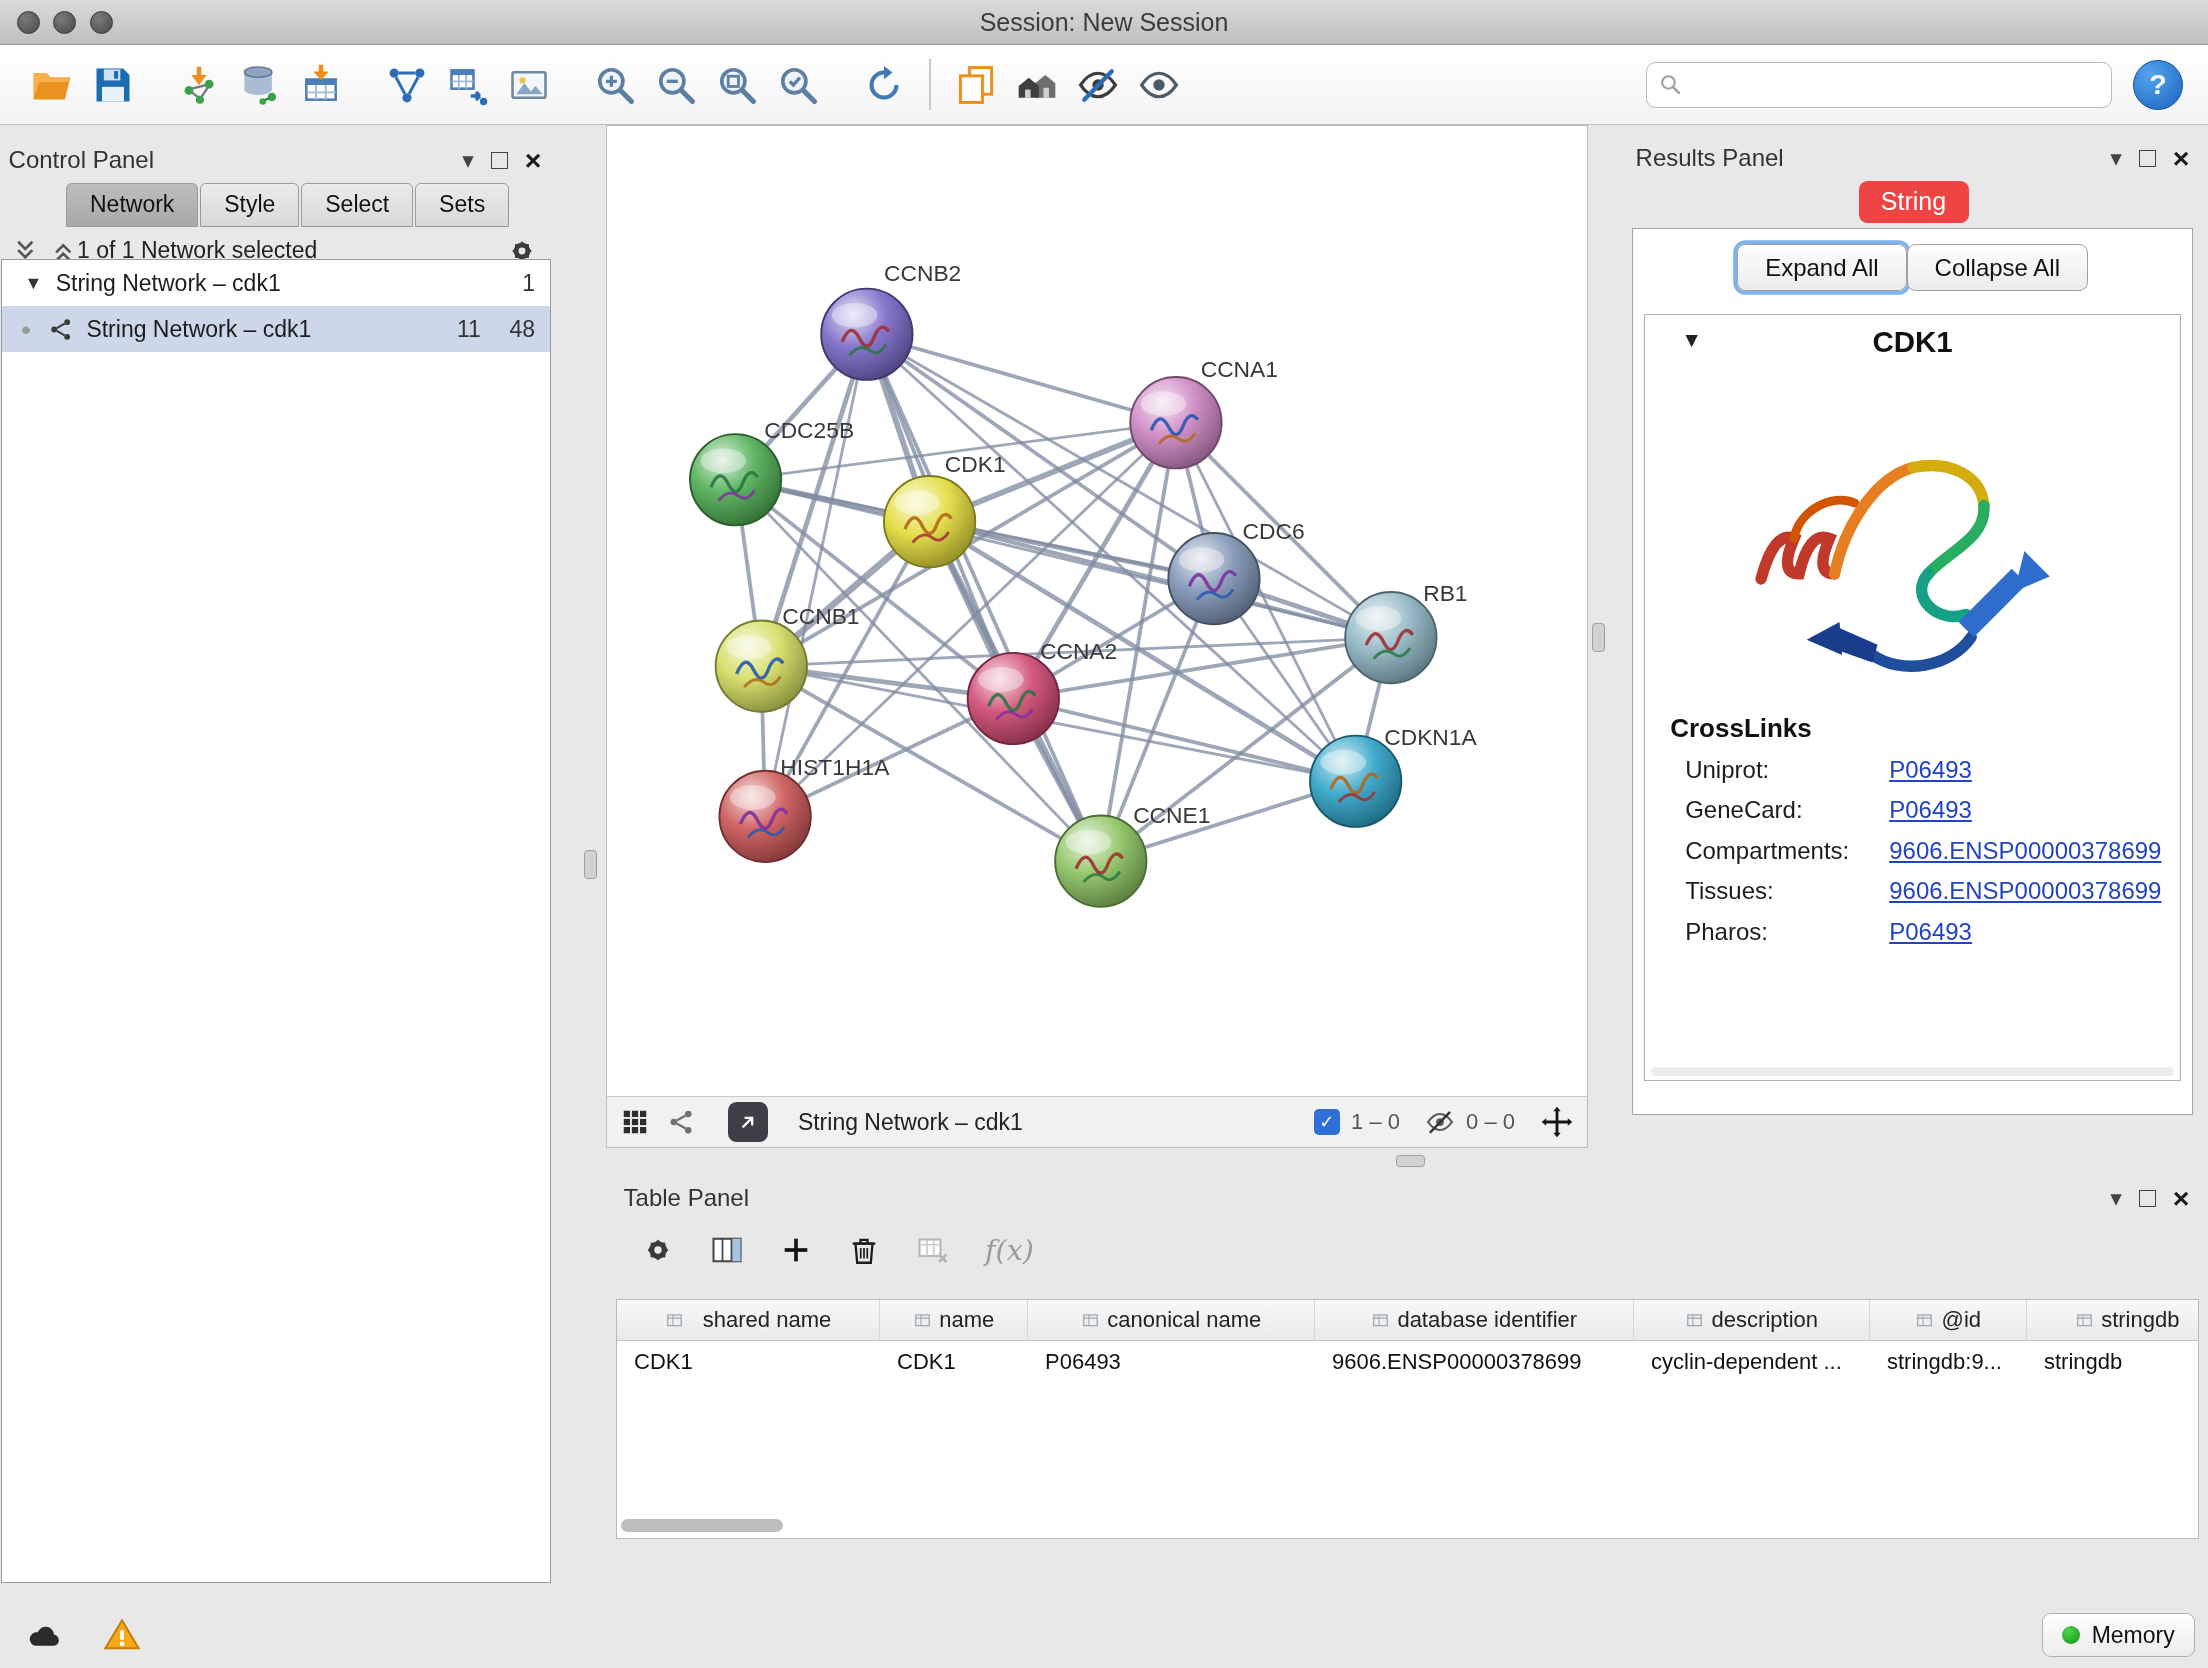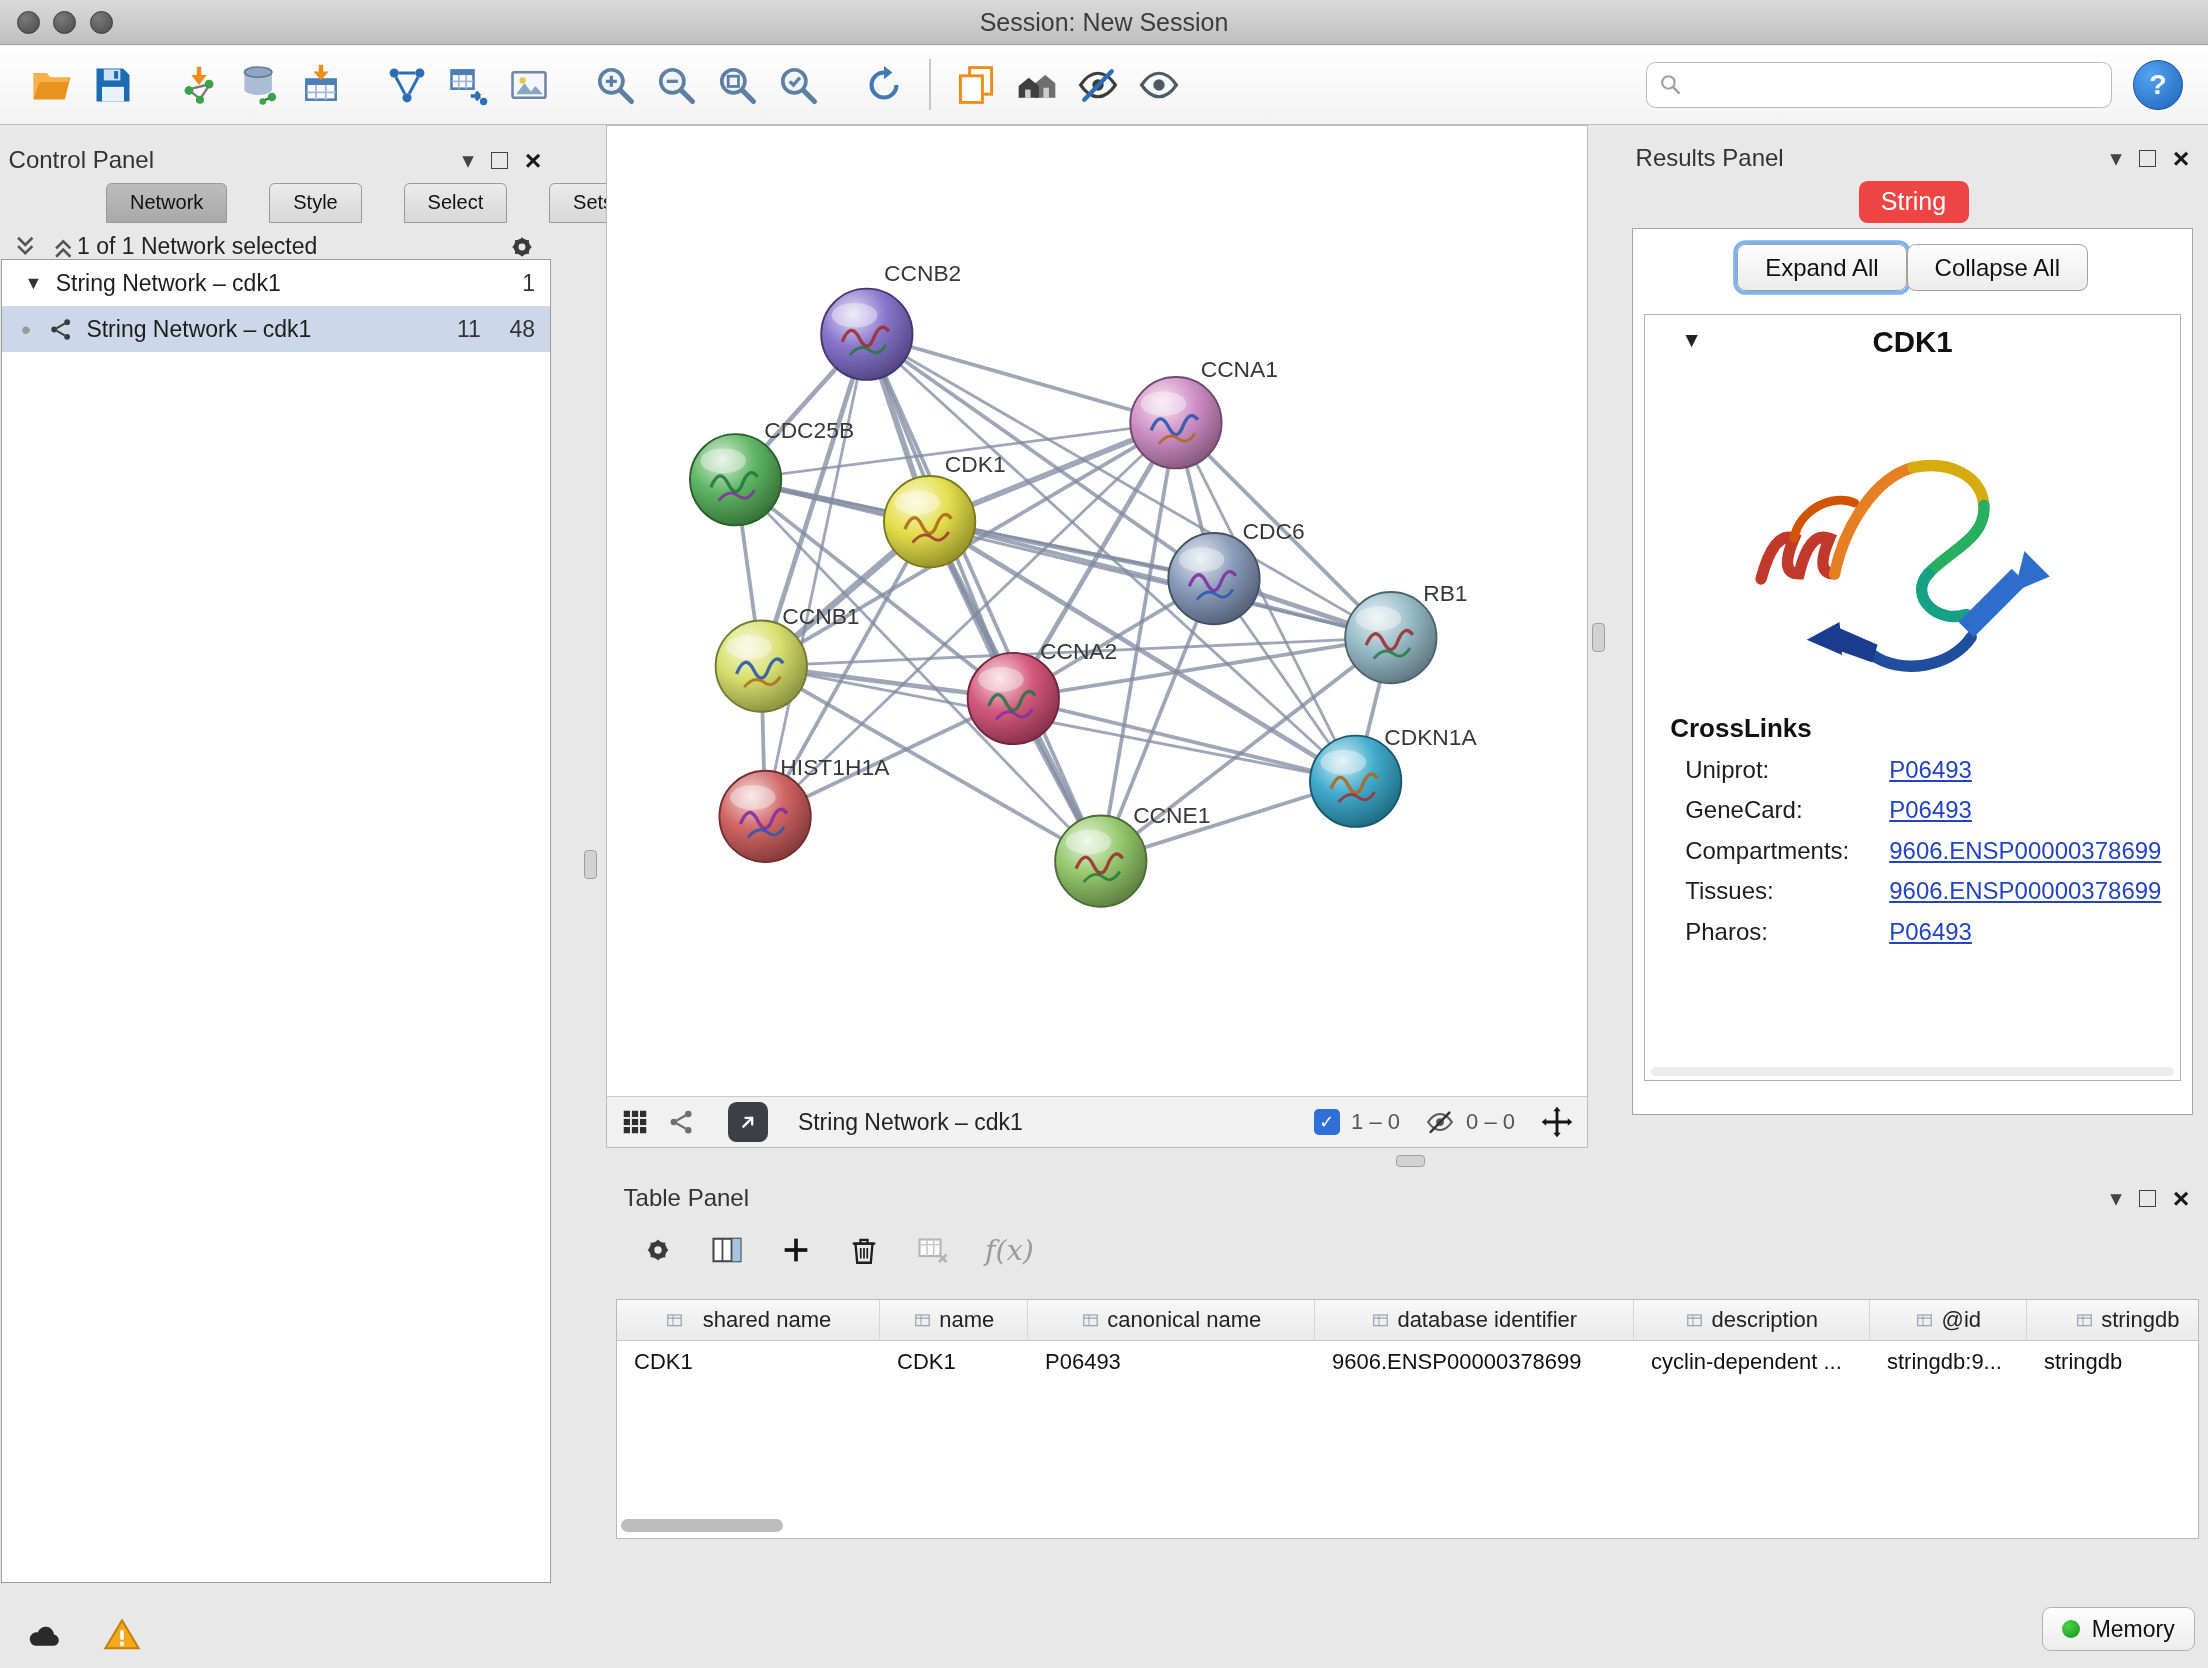--- a/index.html
+++ b/index.html
@@ -24,21 +24,21 @@
   .panel-head{height:42px;display:flex;align-items:center;font-size:24px;color:#333;}
   .ph-title{margin-left:7.6px;}
   .ph-icons{margin-left:auto;display:flex;align-items:center;gap:17px;margin-right:9.5px;}
   .ph-caret{font-size:23px;color:#444;line-height:1;}
   .ph-square{width:17px;height:17px;border:1.9px solid #444;box-sizing:border-box;}
   .ph-close{font-size:28.5px;font-weight:bold;color:#1a1a1a;line-height:1;}
 
   
   .control-panel{position:absolute;left:1px;top:139px;width:550px;height:1457px;}
   .cp-tabs{display:flex;margin-left:65px;margin-top:1.9px;}
-  .cp-tab{padding:7.6px 23px;font-size:20px;color:#111;border:1px solid #999;border-radius:5.7px 5.7px 0 0;background:linear-gradient(#ebebeb,#d8d8d8);margin-right:1.9px;margin-left:40px;}
+  .cp-tab{padding:7.6px 23px;font-size:23px;color:#111;border:1px solid #999;border-radius:5.7px 5.7px 0 0;background:linear-gradient(#ebebeb,#d8d8d8);margin-right:1.9px;}
   .cp-tab.selected{background:linear-gradient(#bdbdbd,#a9a9a9);}
   .cp-status{display:flex;align-items:center;height:40px;margin-top:3.8px;}
   .cp-status-label{flex:1;text-align:left;font-size:23px;color:#222;}
   .tree-box{position:absolute;left:0;right:0;top:120px;bottom:13.3px;background:#fff;border:1.9px solid #9c9c9c;box-sizing:border-box;}
   .tree-row1{height:46px;display:flex;align-items:center;padding:0 15px 0 15px;font-size:23px;color:#1d1d1d;}
   .tr-triangle{font-size:18px;color:#333;margin:0 13.3px 0 7.6px;}
   .tree-count{margin-left:auto;color:#333;}
   .tree-row2{height:46px;display:flex;align-items:center;background:#ccd8ea;padding:0 15px 0 19px;font-size:23px;color:#1d1d1d;}
   .tr-bullet{color:#9a9a9a;font-size:28.5px;margin-right:17px;}
   .tree-row2 svg{margin-right:11.4px;}
@@ -83,21 +83,21 @@
   .tp-row{display:flex;height:42px;}
   .tp-cell{display:flex;align-items:center;padding-left:17px;font-size:22px;color:#111;box-sizing:border-box;flex:none;overflow:hidden;white-space:nowrap;}
   .c0{width:263px;gap:19px;} .c1{width:148px;} .c2{width:287px;} .c3{width:319px;} .c4{width:236px;} .c5{width:157px;} .c6{width:200px;border-right:none;}
   .tp-scroll{position:absolute;left:3.8px;bottom:5.7px;width:162px;height:13.3px;background:#bdbdbd;border-radius:6.7px;}
   .tp-tabs{position:absolute;bottom:7.6px;left:50%;transform:translateX(-50%);display:flex;}
   .tp-tab{padding:7.6px 25px;font-size:24px;color:#111;background:#fdfdfd;border:1px solid #b5b5b5;margin-left:-1px;}
   .tp-tab.selected{background:#8f8f8f;color:#fff;border-color:#7d7d7d;}
 
   
   .sb-btn{position:absolute;bottom:11.4px;width:53px;height:44px;display:flex;align-items:center;justify-content:center;}
-  .memory-btn{position:absolute;right:13.3px;bottom:17px;height:44px;padding:0 19px;background:linear-gradient(#fefefe,#ececec);border:1.9px solid #b0b0b0;border-radius:8.6px;display:flex;align-items:center;gap:11.4px;font-size:23px;color:#111;box-sizing:border-box;}
+  .memory-btn{position:absolute;right:13.3px;bottom:11px;height:44px;padding:0 19px;background:linear-gradient(#fefefe,#ececec);border:1.9px solid #b0b0b0;border-radius:8.6px;display:flex;align-items:center;gap:11.4px;font-size:23px;color:#111;box-sizing:border-box;}
   .mem-dot{width:18px;height:18px;border-radius:50%;background:radial-gradient(circle at 35% 30%,#4ed44e,#129012);}
 
   .rhandle{position:absolute;background:#d2d2d2;border:1px solid #9f9f9f;border-radius:3.8px;}
 </style>
 </head>
 <body>
 
 <div id="app">
 
   <div class="titlebar">

